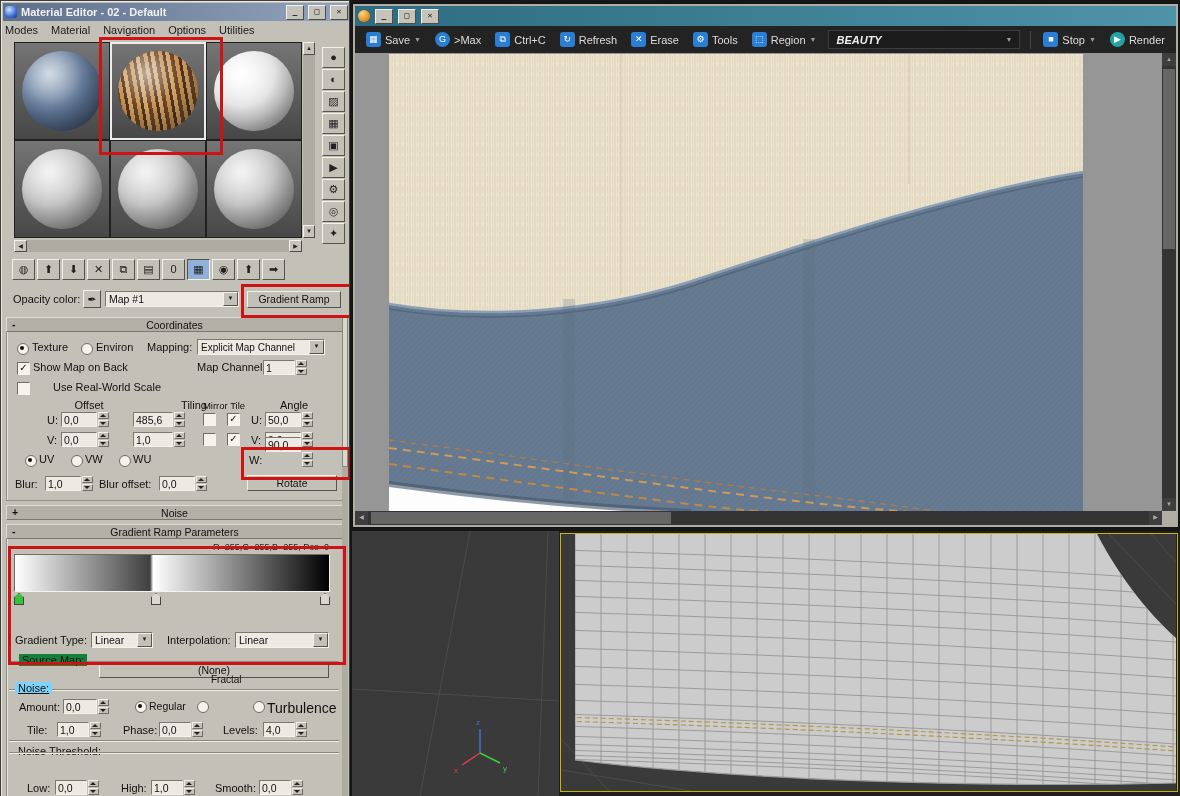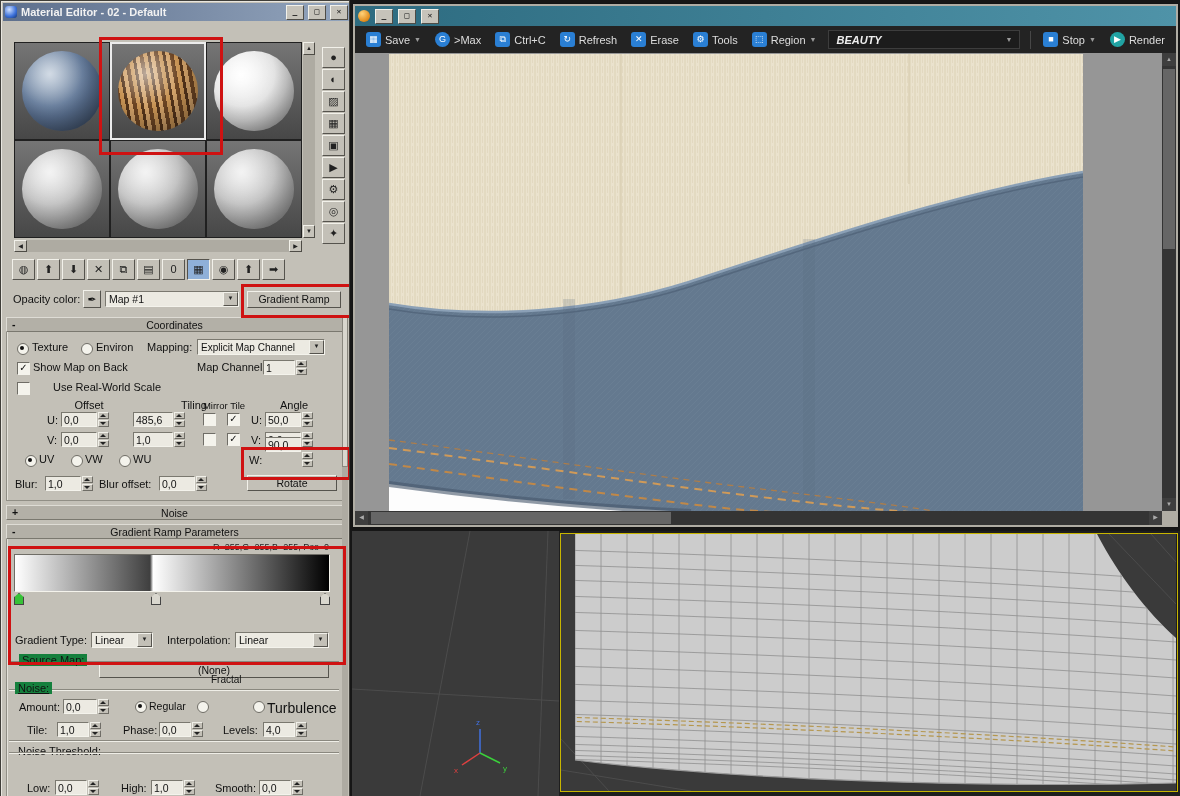--- a/index.html
+++ b/index.html
@@ -94,20 +94,28 @@
 
   <div class="me">
     <div class="me-title">
       <span class="app-ico"></span>
       <span style="flex:1">Material Editor - 02 - Default</span>
       <span class="wbtn">_</span>
       <span class="wbtn">□</span>
       <span class="wbtn">✕</span>
     </div>
 
+    <div class="me-menu">
+
+    <span>Modes</span>
+        <span>Material</span>
+        <span>Navigation</span>
+        <span>Options</span>
+        <span>Utilities</span>
+      </div>
 
     <div class="slots">
 
         <div class="slot s-denim">
           <div class="sphere s-denim"></div>
         </div>
 
         <div class="slot s-striped selected">
           <div class="sphere s-striped selected"></div>
         </div>
@@ -298,21 +306,21 @@
     <div class="combo" style="left:234px;top:631px;width:94px;">
       <span>Linear</span>
       <span class="carrow">▼</span>
     </div>
 
     <div class="abs etch" style="left:8px;top:660px;width:330px;"></div>
     <span class="lb" style="left:18px;top:653px;background:#15803d;padding:0 3px;">Source Map:</span>
     <div class="b3" style="left:98px;top:661px;width:230px;height:16px;line-height:14px;">(None)</div>
 
     <div class="abs etch" style="left:8px;top:688px;width:330px;"></div>
-    <span class="lb" style="left:14px;top:681px;background:#15803d;padding:0 3px;text-decoration:underline;">Noise:</span>
+    <span class="lb" style="left:14px;top:681px;background:#7dd3fc;padding:0 3px;text-decoration:underline;">Noise:</span>
     <span class="lb" style="left:18px;top:700px;">Amount:</span>
     <span class="fld" style="left:62px;top:698px;width:34px;">0,0</span>
     <span class="spin" style="left:97px;top:698px;">
         <i class="up"></i>
         <i class="dn"></i>
       </span>
     <span class="rb sel" style="left:134px;top:700px;"></span>
     <span class="lb" style="left:148px;top:699px;font-size:10.5px;">Regular</span>
     <span class="rb" style="left:196px;top:700px;"></span>
     <span class="lb" style="left:210px;top:673px;font-size:10px;">Fractal</span>

